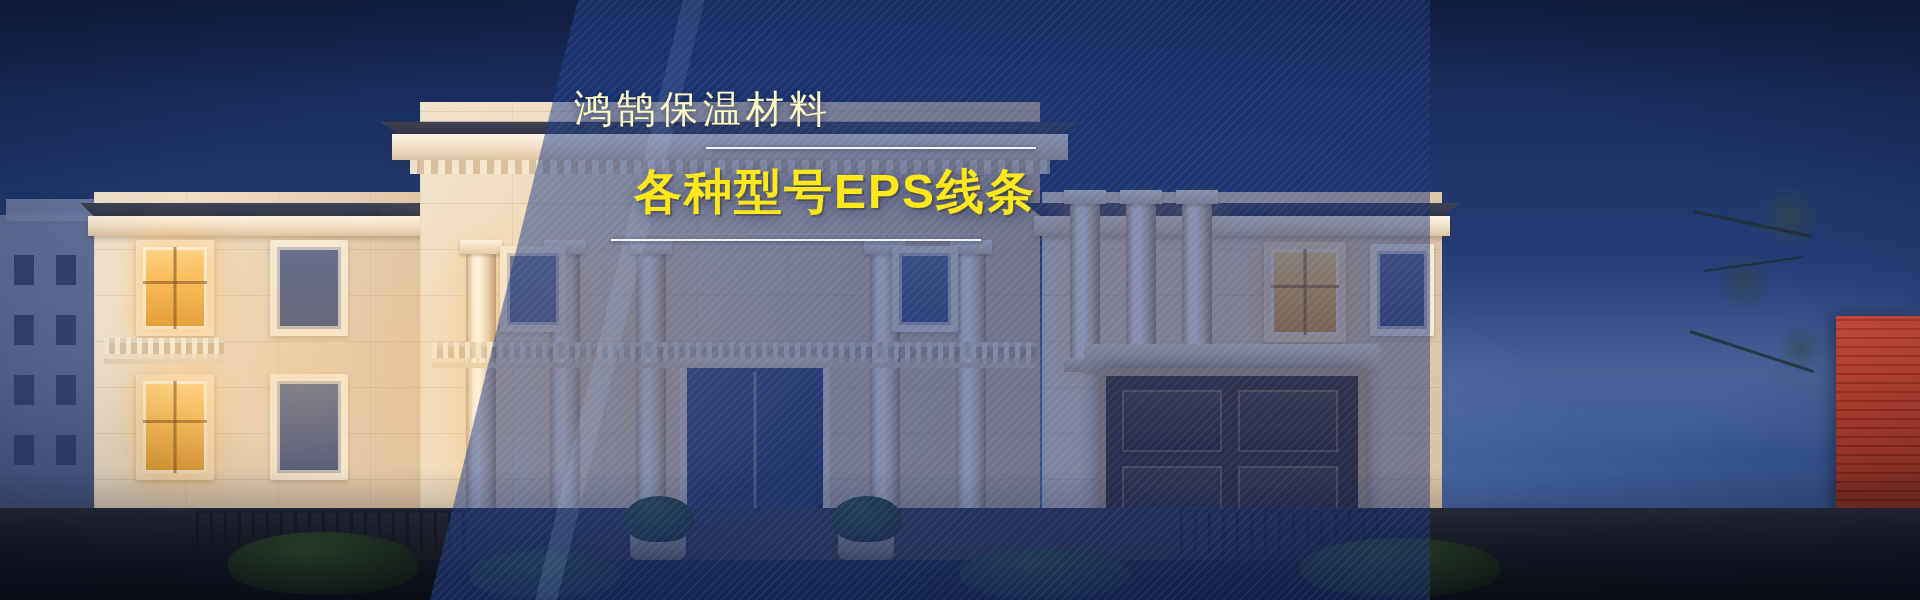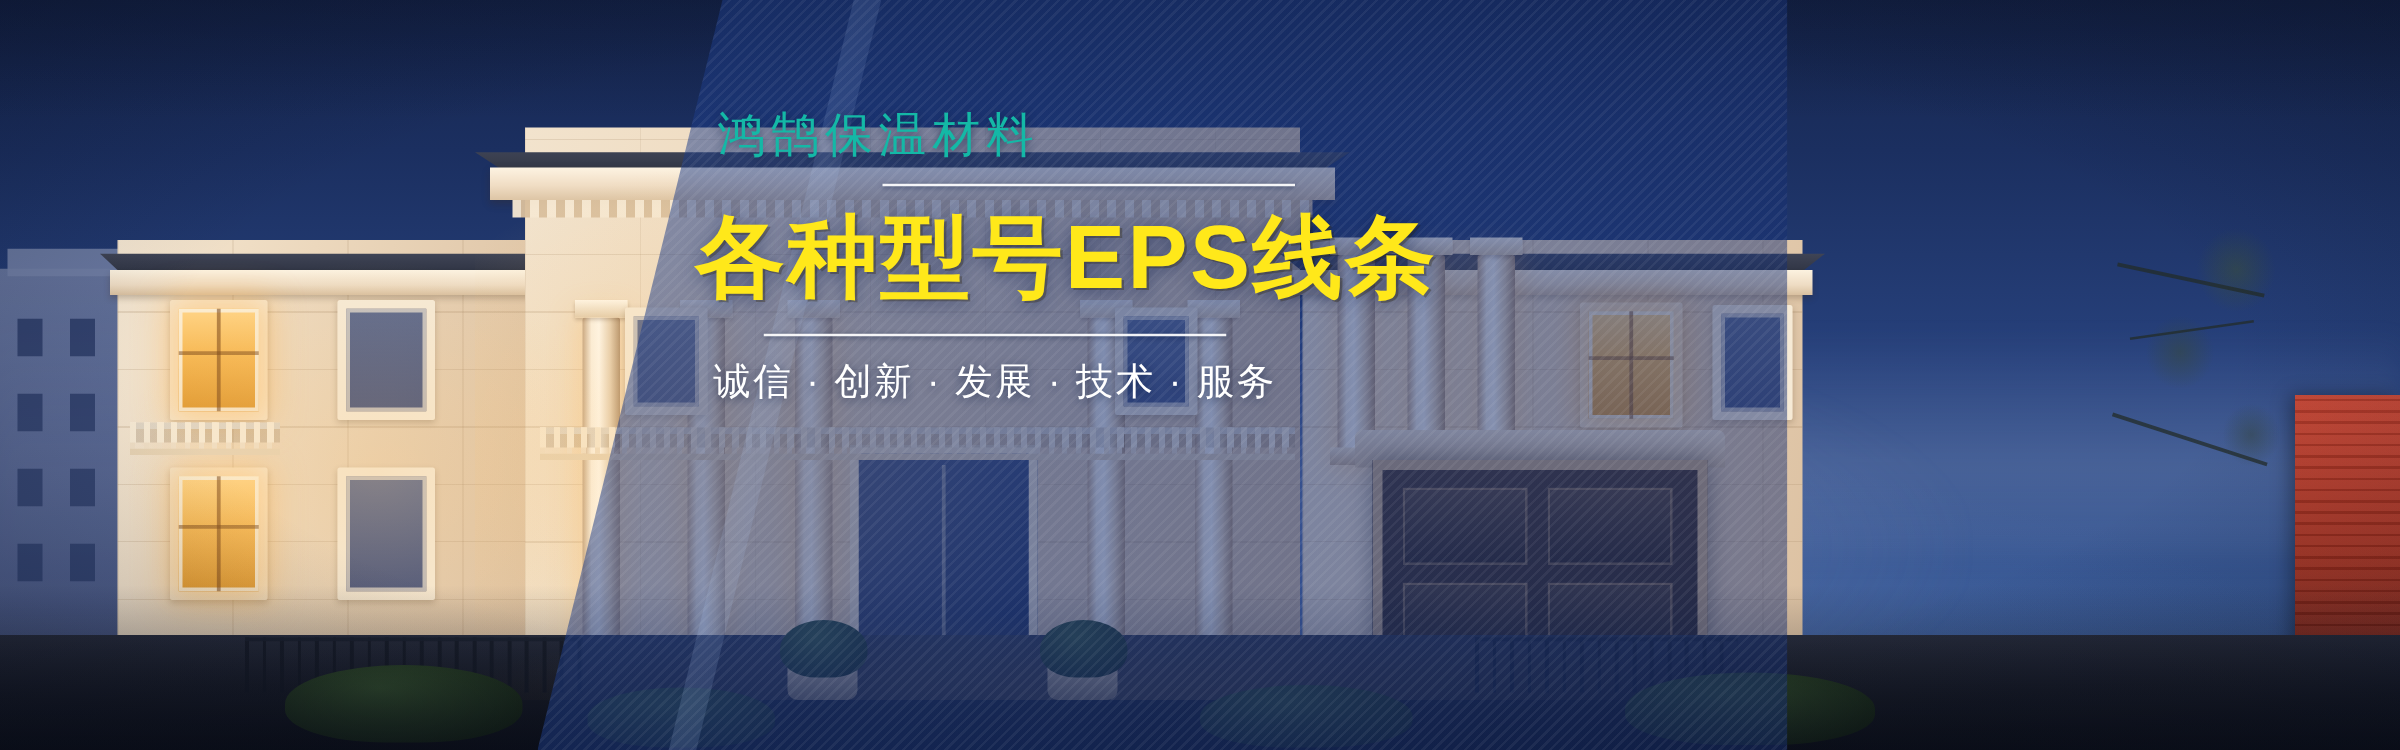--- a/index.html
+++ b/index.html
@@ -264,41 +264,41 @@
     clip-path:polygon(148px 0, 170px 0, 22px 600px, 0 600px);
     background:linear-gradient(100deg, rgba(190,215,255,.20), rgba(150,185,245,.06));
   }
 
   
   .textblock{
     position:absolute;left:556px;top:86px;width:480px;
     text-align:center;
   }
   .brand{
-    color:#14b8a6;
+    color:#fef9c3;
     font-size:38px;
     letter-spacing:5px;
     line-height:1.25;
     text-align:left;
     padding-left:18px;
     text-shadow:0 2px 8px rgba(10,25,60,.65);
     font-weight:400;
   }
   .rule{
     height:2px;background:rgba(255,255,255,.92);
     margin:13px auto 0 auto;width:330px;
     box-shadow:0 1px 4px rgba(10,25,60,.55);
   }
   .rule.top{width:330px;margin-left:150px;}
   .headline{
     margin-top:16px;
   }
   .headline .hl{
     color:#ffe81a;
-    font-size:72px;
+    font-size:48px;
     font-weight:bold;
     letter-spacing:2px;
     line-height:1.14;
     white-space:nowrap;
     text-shadow:
       2px 2px 0 rgba(40,30,0,.30),
       0 3px 14px rgba(20,35,80,.55);
     text-align: right;
   }
   .rule.bottom{
@@ -459,16 +459,15 @@
     <div class="brand">鸿鹄保温材料</div>
 
     <div class="rule top"></div>
 
     <div class="headline">
       <div class="hl">各种型号EPS线条</div>
     </div>
 
     <div class="rule bottom"></div>
 
-    <div class="tagline">诚信 · 创新 · 发展 · 技术 · 服务</div>
   </div>
 
 </div>
 
 </body></html>

